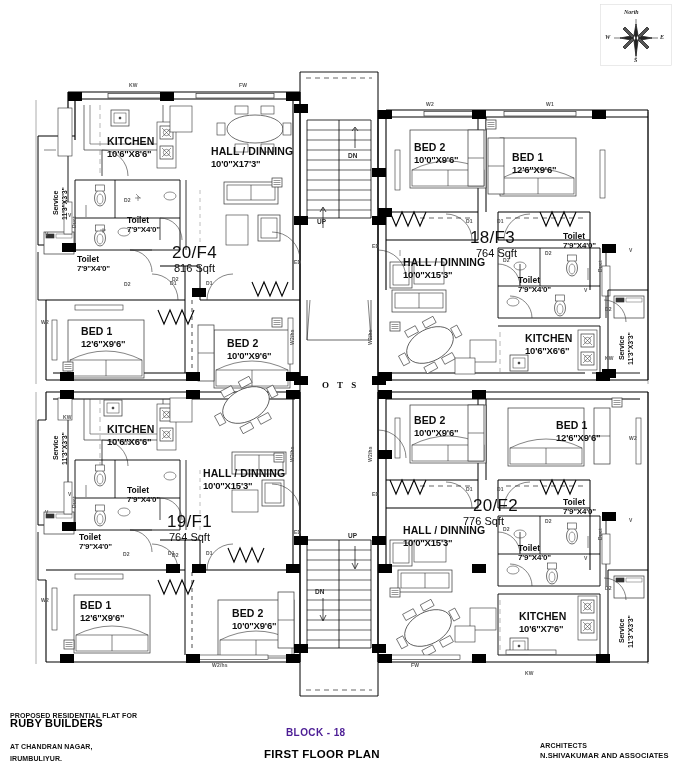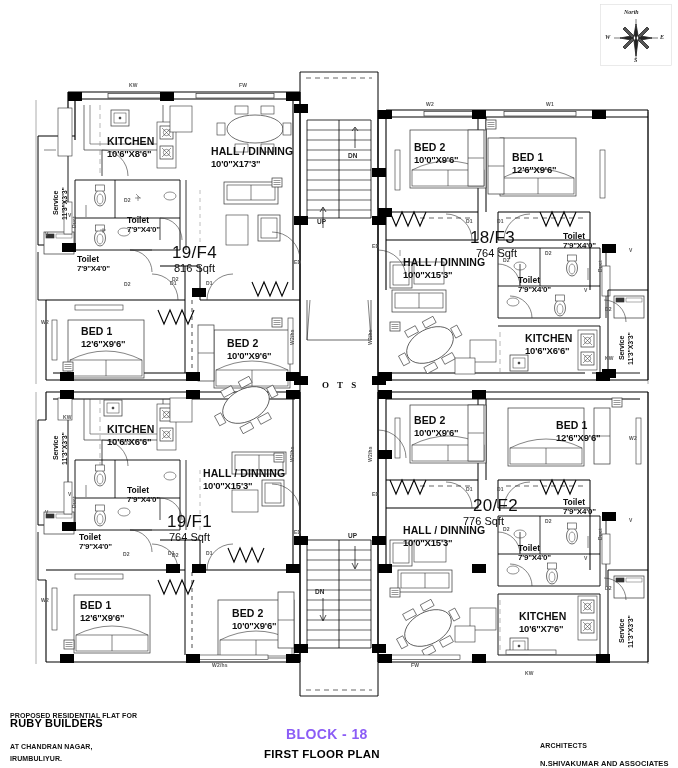--- a/index.html
+++ b/index.html
@@ -84,21 +84,21 @@
     font-style: italic;
   }
 
   
   #footer {
     position: absolute; left: 0; top: 700px;
     width: 678px; height: 68px;
   }
   .f-small { font-size: 7px; font-weight: 700; color: #111; letter-spacing: .1px; }
   .f-builder { font-size: 11px; font-weight: 700; color: #000; letter-spacing: .2px; }
-  .f-block { font-size: 14px; font-weight: 700; color: #8b5cf6; letter-spacing: .4px; text-align: right; }
+  .f-block { font-size: 10px; font-weight: 700; color: #4c1d95; letter-spacing: .4px; text-align: right; }
   .f-plan  { font-size: 11.5px; font-weight: 700; color: #000; letter-spacing: .3px; }
   .f-arch-h { font-size: 7px; font-weight: 700; color: #111; letter-spacing: .2px; }
   .f-arch { font-size: 7.5px; font-weight: 700; color: #111; letter-spacing: .1px; }
 </style>
 </head>
 <body>
 
 <div id="page">
 
   <svg id="plan-svg" width="678" height="768" viewBox="0 0 678 768">
@@ -806,21 +806,21 @@
 
   <div class="lbl toilet-name" style="left:127px;top:216px;">Toilet</div>
   <div class="lbl toilet-dim" style="left:127px;top:226px;">7'9"X4'0"</div>
 
   <div class="lbl toilet-name" style="left:77px;top:255px;">Toilet</div>
   <div class="lbl toilet-dim" style="left:77px;top:265px;">7'9"X4'0"</div>
 
   <div class="lbl service-txt vert" style="left:52px;top:215px;">Service</div>
   <div class="lbl service-txt vert" style="left:61px;top:220px;">11'3"X3'3"</div>
 
-  <div class="lbl unit-code" style="left:172px;top:243px;">19/F4</div>
+  <div class="lbl unit-code" style="left:172px;top:243px;">20/F4</div>
   <div class="lbl unit-area" style="left:174px;top:262px;">816 Sqft</div>
 
   <div class="lbl room-name" style="left:414px;top:142px;">BED 2</div>
   <div class="lbl room-dim" style="left:414px;top:155px;">10'0"X9'6"</div>
 
   <div class="lbl room-name" style="left:512px;top:152px;">BED 1</div>
   <div class="lbl room-dim" style="left:512px;top:165px;">12'6"X9'6"</div>
 
   <div class="lbl room-name" style="left:403px;top:257px;">HALL / DINNING</div>
   <div class="lbl room-dim" style="left:403px;top:270px;">10'0"X15'3"</div>
@@ -958,16 +958,16 @@
   <div id="footer">
     <div class="lbl f-small" style="left:10px;top:12px;">PROPOSED RESIDENTIAL FLAT FOR</div>
     <div class="lbl f-builder" style="left:10px;top:17px;">RUBY BUILDERS</div>
     <div class="lbl f-small" style="left:10px;top:43px;">AT CHANDRAN NAGAR,</div>
     <div class="lbl f-small" style="left:10px;top:55px;">IRUMBULIYUR.</div>
 
     <div class="lbl f-block" style="left:286px;top:27px;">BLOCK - 18</div>
     <div class="lbl f-plan" style="left:264px;top:48px;">FIRST FLOOR PLAN</div>
 
     <div class="lbl f-arch-h" style="left:540px;top:42px;">ARCHITECTS</div>
-    <div class="lbl f-arch" style="left:540px;top:60px;">N.SHIVAKUMAR AND ASSOCIATES</div>
+    <div class="lbl f-arch" style="left:540px;top:52px;">N.SHIVAKUMAR AND ASSOCIATES</div>
   </div>
 
 </div>
 
 </body></html>

